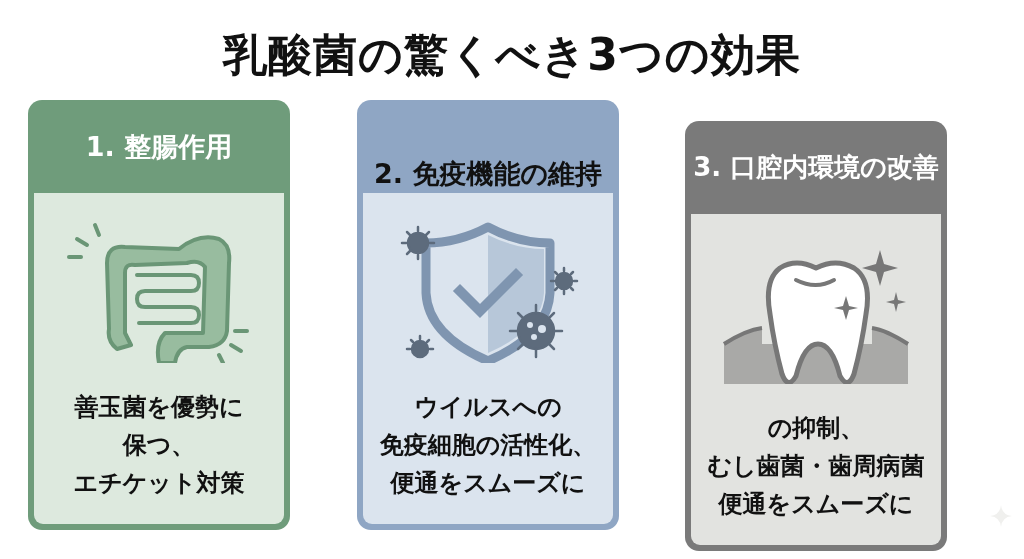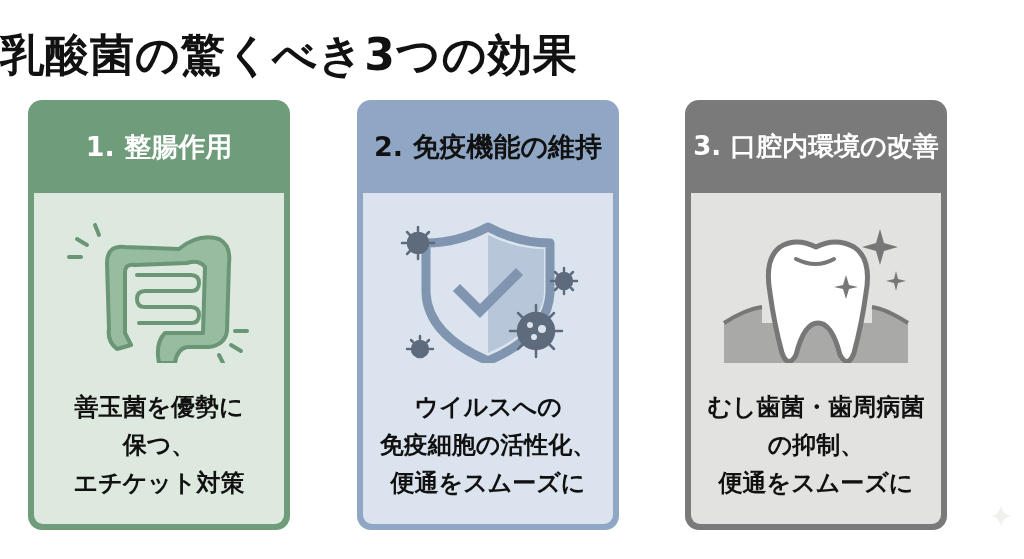--- a/index.html
+++ b/index.html
@@ -3,21 +3,21 @@
 <meta charset="utf-8">
 <style>
   html, body { margin: 0; padding: 0; }
   body {
     width: 1024px; height: 559px; background: #ffffff;
     position: relative; overflow: hidden;
     font-family: "DejaVu Sans", sans-serif;
   }
   .title {
     position: absolute; left: 0; top: 26px; width: 1024px;
-    text-align: left; font-size: 44px; font-weight: bold; color: #111;
+    text-align: center; font-size: 44px; font-weight: bold; color: #111;
     letter-spacing: 1px;
   }
   .card {
     position: absolute; top: 100px; width: 262px; height: 430px;
     border-radius: 14px; box-sizing: border-box; overflow: hidden;
   }
   .card-header {
     position: absolute; left: 0; top: 0; width: 100%; height: 93px;
     display: flex; align-items: center; justify-content: center;
     font-size: 27px; font-weight: bold; white-space: nowrap;
@@ -32,24 +32,24 @@
     text-align: center; font-size: 24px; font-weight: bold; color: #111;
     line-height: 38px;
   }
   .card-text span { display: block; text-align: center; }
 
   .c1 { left: 28px; background: #6f9c7b; }
   .c1 .card-header { color: #ffffff; }
   .c1 .card-body { background: #dde9de; }
 
   .c2 { left: 357px; background: #8fa6c4; }
-  .c2 .card-header { color: #111111; }
+  .c2 .card-header { color: #111111; margin-top: 27px; }
   .c2 .card-body { background: #dbe4ee; }
 
-  .c3 { left: 685px; background: #7a7a7a; }
+  .c3 { left: 685px; background: #7a7a7a; margin-top: 21px; }
   .c3 .card-header { color: #ffffff; font-size: 26px; }
   .c3 .card-body { background: #e2e3e0; }
 
   .sparkle-mark { position: absolute; left: 990px; top: 505px; }
 </style>
 </head>
 <body>
 
 <div class="title">乳酸菌の驚くべき3つの効果</div>
 
@@ -149,22 +149,22 @@
       <path d="M166 94 Q180 96 202 110" stroke="#777" stroke-width="4" fill="none"></path>
       <path d="M74 34 Q90 24 110 34 Q130 24 148 34 Q166 46 160 80 Q156 110 148 140 Q142 156 134 142 Q126 110 112 110 Q98 110 90 142 Q82 156 76 140 Q68 110 64 80 Q58 46 74 34 Z" fill="#ffffff" stroke="#777" stroke-width="5" stroke-linejoin="round"></path>
       <path d="M90 46 Q110 56 128 46" stroke="#777" stroke-width="4" fill="none" stroke-linecap="round"></path>
       <g fill="#777">
         <path d="M174 16 L178 30 L192 34 L178 38 L174 52 L170 38 L156 34 L170 30 Z"></path>
         <path d="M140 62 L143 72 L152 74 L143 76 L140 86 L137 76 L128 74 L137 72 Z"></path>
         <path d="M190 58 L192 66 L200 68 L192 70 L190 78 L188 70 L180 68 L188 66 Z"></path>
       </g>
     </svg>
     <div class="card-text">
+      <span>の抑制、</span>
       <span>むし歯菌・歯周病菌</span>
-      <span>の抑制、</span>
       <span>便通をスムーズに</span>
     </div>
   </div>
 </div>
 
 <svg class="sparkle-mark" width="22" height="22" viewBox="0 0 22 22">
   <path d="M11 0 Q12 10 22 11 Q12 12 11 22 Q10 12 0 11 Q10 10 11 0 Z" fill="#f0f0ee"></path>
 </svg>
 
 </body></html>

